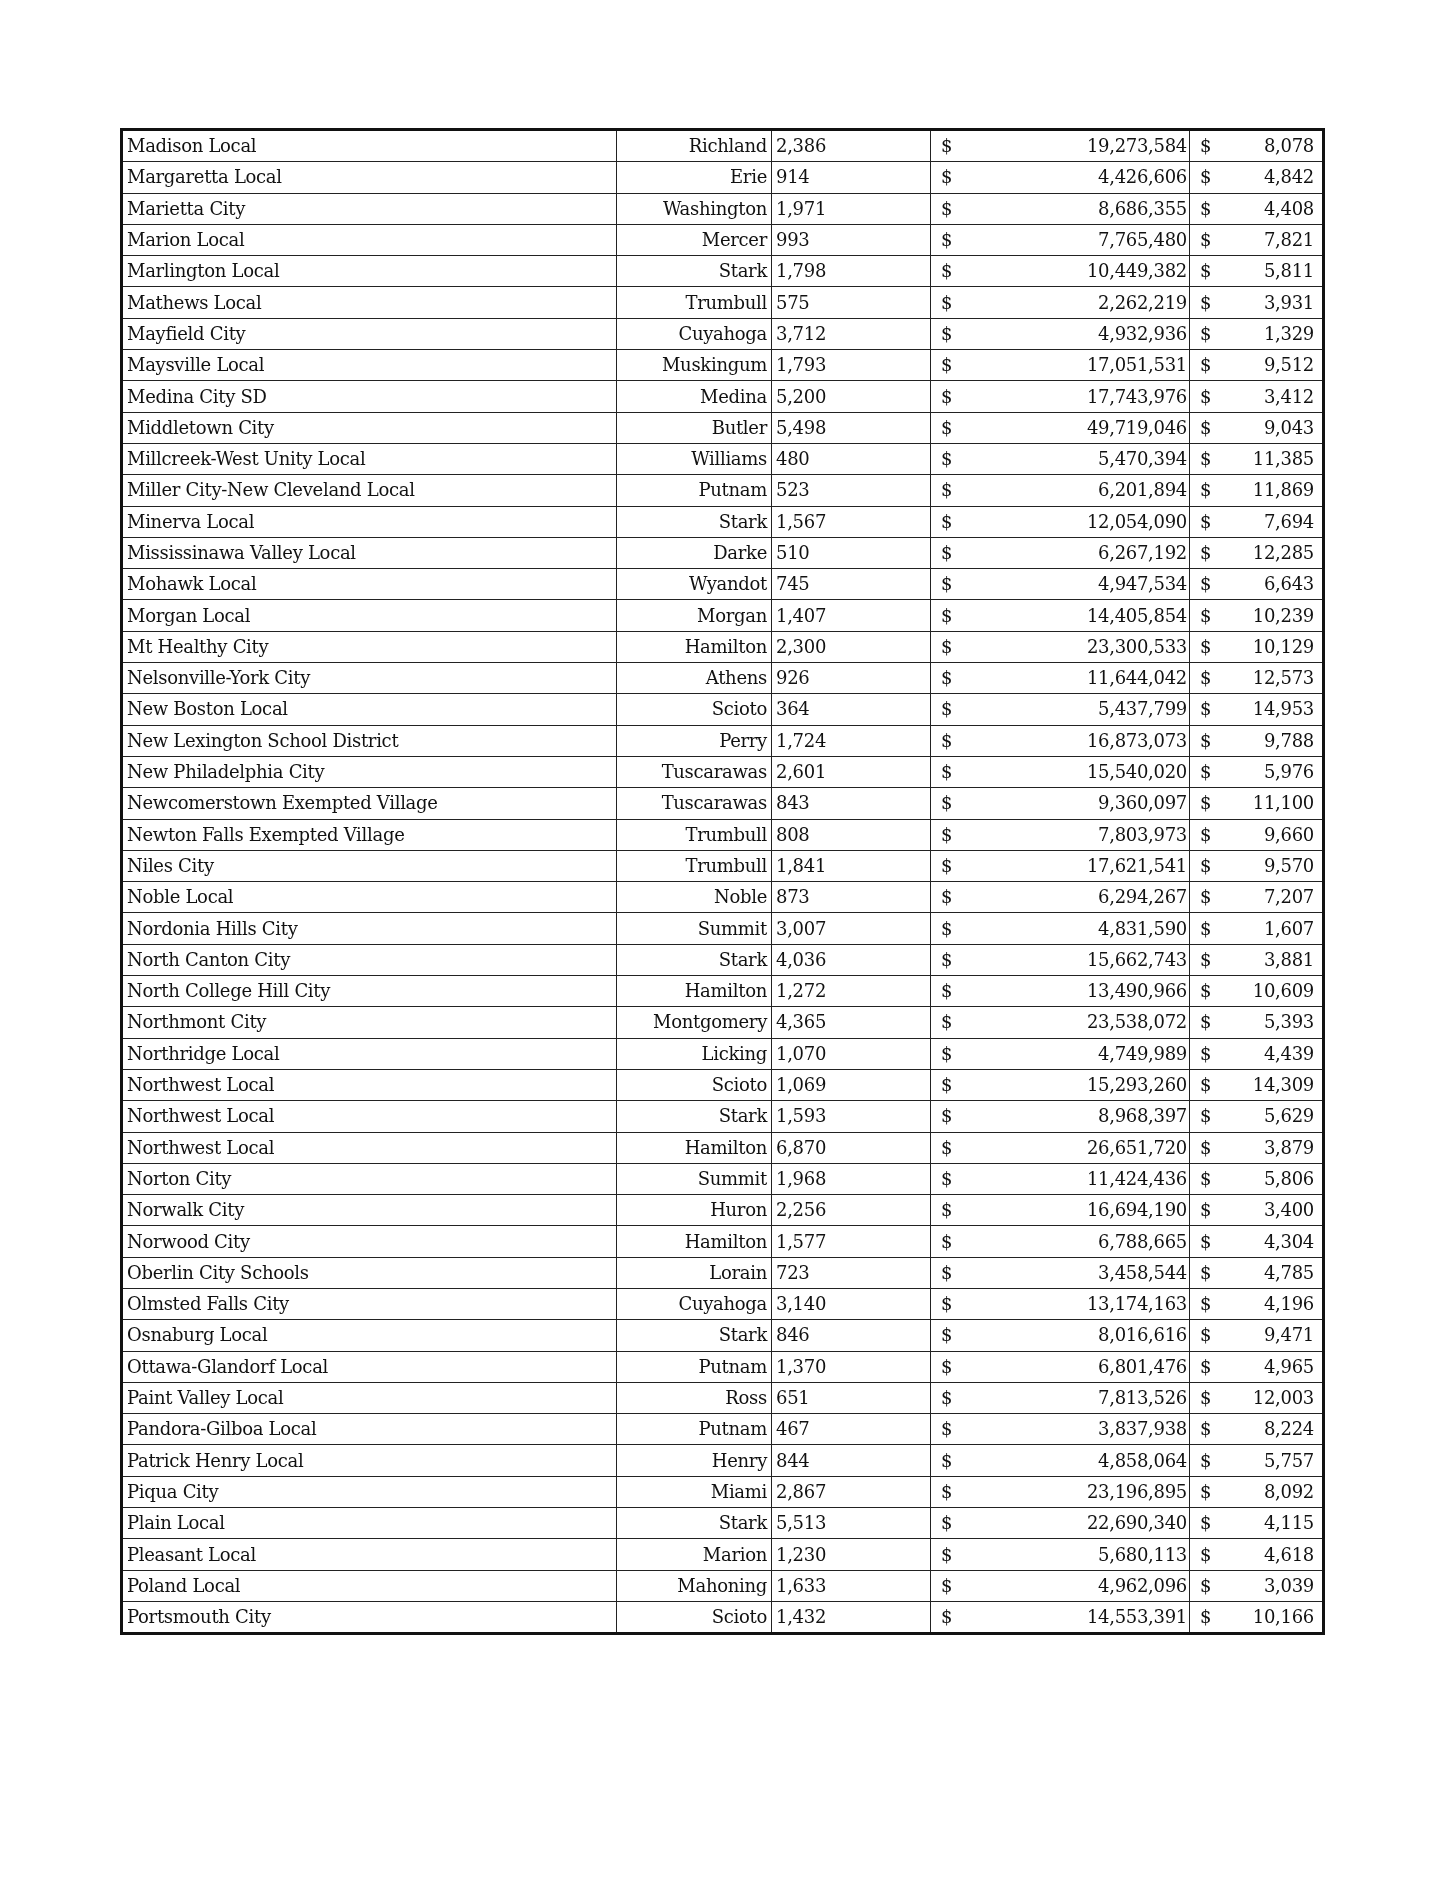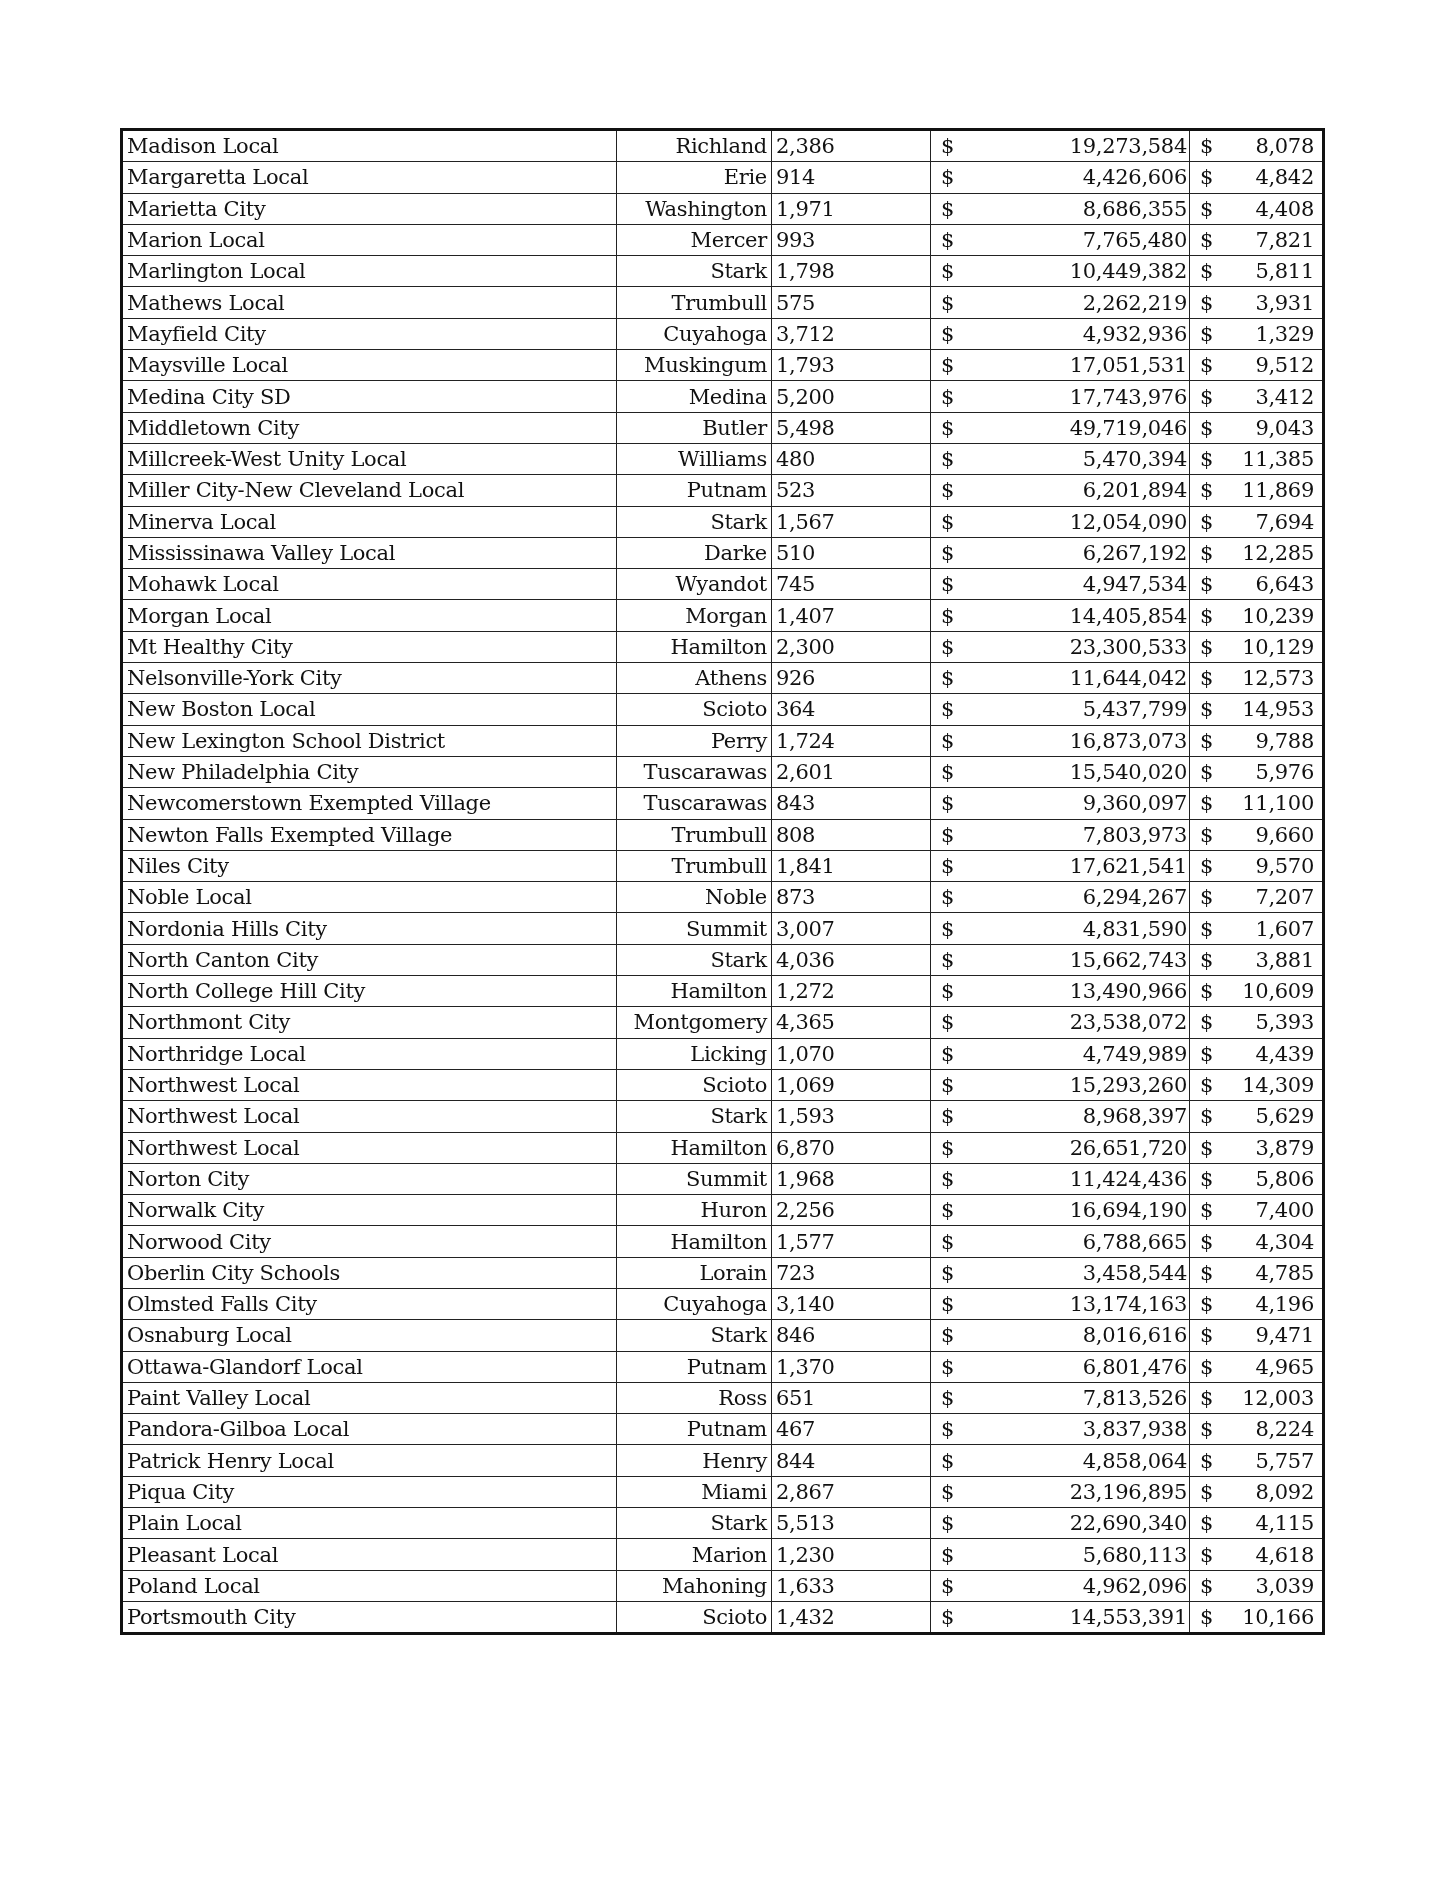--- a/index.html
+++ b/index.html
@@ -6,21 +6,21 @@
   body { width: 1456px; height: 1884px; position: relative; overflow: hidden; }
   .table-wrap {
     position: absolute; left: 120px; top: 128px;
     width: 1205px;
   }
   table {
     border-collapse: collapse;
     width: 1205px;
     table-layout: fixed;
     font-family: "DejaVu Serif", "Liberation Serif", serif;
-    font-size: 21px;
+    font-size: 18px;
     color: #111;
     border: 3px solid #111;
   }
   td {
     height: 30.3px;
     padding: 0 4px;
     border-top: 1.5px solid #222;
     border-bottom: 1.5px solid #222;
     white-space: nowrap;
     overflow: hidden;
@@ -347,21 +347,21 @@
     <td class="cur2">$</td>
     <td class="per">5,806</td>
   </tr>
         <tr>
     <td class="name">Norwalk City</td>
     <td class="county">Huron</td>
     <td class="enroll">2,256</td>
     <td class="cur1">$</td>
     <td class="total">16,694,190</td>
     <td class="cur2">$</td>
-    <td class="per">7,400</td>
+    <td class="per">3,400</td>
   </tr>
         <tr>
     <td class="name">Norwood City</td>
     <td class="county">Hamilton</td>
     <td class="enroll">1,577</td>
     <td class="cur1">$</td>
     <td class="total">6,788,665</td>
     <td class="cur2">$</td>
     <td class="per">4,304</td>
   </tr>

